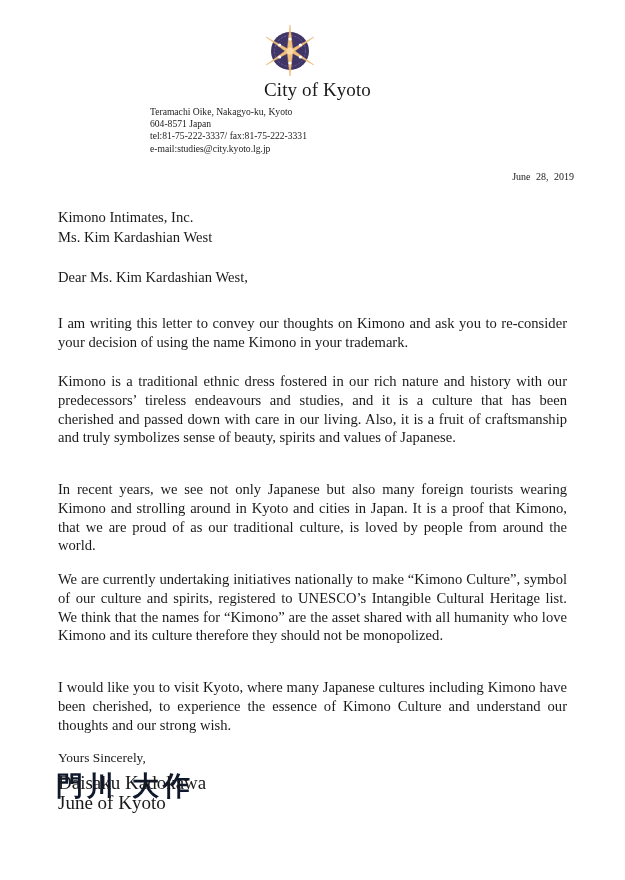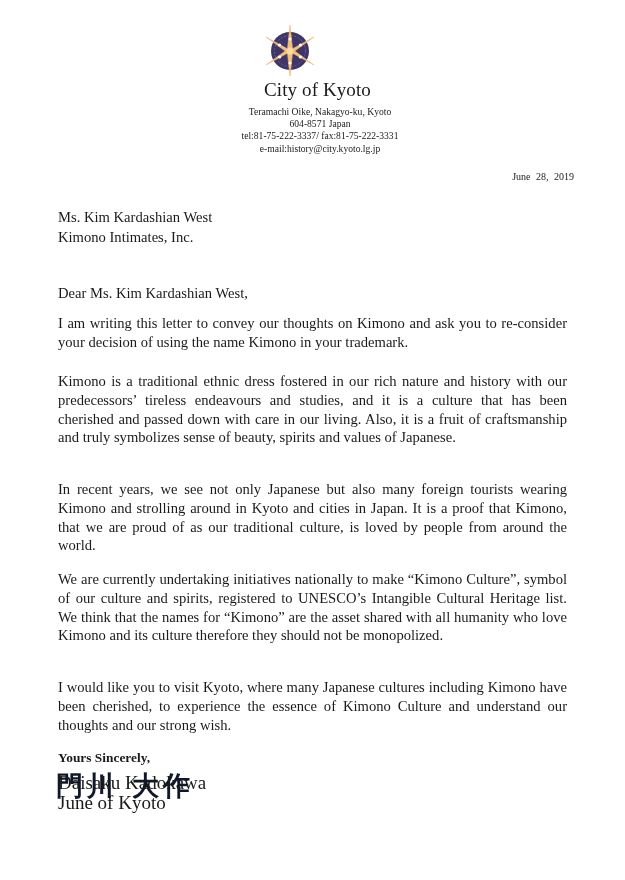--- a/index.html
+++ b/index.html
@@ -9,36 +9,36 @@
       color: #1a1a1a;
     }
     .page { position: absolute; left: 0; top: 0; width: 625px; height: 880px; background: #fff; padding-left: 7px; }
     .emblem { position: absolute; left: 264px; top: 24px; width: 52px; height: 52px; }
     .header-title {
       position: absolute; left: 0; width: 625px; top: 79px; text-align: center;
       font-size: 19px; padding-left: 0; letter-spacing: 0.1px;
     }
     .header-title span { display: inline-block; margin-left: 10px; }
     .addr {
-      position: absolute; left: 150px; width: 340px; text-align: center;
+      position: absolute; left: 150px; width: 340px; 
       font-size: 9.6px; line-height: 12.2px; top: 106px;
     }
     .date { position: absolute; right: 58px; top: 171px; font-size: 10px; word-spacing: 3px; }
     .recipient { position: absolute; left: 58px; top: 207px; font-size: 14.6px; line-height: 20px; }
-    .salutation { position: absolute; left: 58px; top: 285px; font-size: 14.6px; }
+    .salutation { position: absolute; left: 58px; top: 269px; font-size: 14.6px; }
     .para {
       position: absolute; left: 58px; width: 509px; font-size: 14.6px; line-height: 18.8px;
       text-align: justify; margin: 0;
     }
     .p1 { top: 314px; }
     .p2 { top: 372px; }
     .p3 { top: 480px; }
     .p4 { top: 570px; }
     .p5 { top: 678px; }
-    .closing { position: absolute; left: 58px; top: 750px; font-size: 13.4px; font-weight: bold; }
+    .closing { position: absolute; left: 58px; top: 750px; font-size: 13.4px; }
     .signature {
       position: absolute; left: 56px; top: 768px; font-size: 27px; letter-spacing: 4px;
       font-family: "DejaVu Sans", sans-serif; font-weight: bold; color: #0f172a;
     }
     .signature .gap { display: inline-block; width: 14px; }
     .signer { position: absolute; left: 58px; top: 762px; font-size: 19px; line-height: 20px; margin-top: 11px; }
   </style>
 </head>
 <body>
 
@@ -65,28 +65,28 @@
       <circle cx="15.6" cy="33" r="1.6"></circle>
     </g>
   </svg>
 
   <div class="header-title"><span>City of Kyoto</span></div>
 
   <div class="addr">
     <div>Teramachi Oike, Nakagyo-ku, Kyoto</div>
     <div>604-8571 Japan</div>
     <div>tel:81-75-222-3337/ fax:81-75-222-3331</div>
-    <div>e-mail:history@city.kyoto.lg.jp</div>
+    <div>e-mail:studies@city.kyoto.lg.jp</div>
   </div>
 
   <div class="date">June 28, 2019</div>
 
   <div class="recipient">
+    <div>Kimono Intimates, Inc.</div>
     <div>Ms. Kim Kardashian West</div>
-    <div>Kimono Intimates, Inc.</div>
   </div>
 
   <div class="salutation">Dear Ms. Kim Kardashian West,</div>
 
   <p class="para p1">I am writing this letter to convey our thoughts on Kimono and ask you to re-consider your decision of using the name Kimono in your trademark.</p>
   <p class="para p2">Kimono is a traditional ethnic dress fostered in our rich nature and history with our predecessors’ tireless endeavours and studies, and it is a culture that has been cherished and passed down with care in our living. Also, it is a fruit of craftsmanship and truly symbolizes sense of beauty, spirits and values of Japanese.</p>
   <p class="para p3">In recent years, we see not only Japanese but also many foreign tourists wearing Kimono and strolling around in Kyoto and cities in Japan. It is a proof that Kimono, that we are proud of as our traditional culture, is loved by people from around the world.</p>
   <p class="para p4">We are currently undertaking initiatives nationally to make “Kimono Culture”, symbol of our culture and spirits, registered to UNESCO’s Intangible Cultural Heritage list. We think that the names for “Kimono” are the asset shared with all humanity who love Kimono and its culture therefore they should not be monopolized.</p>
   <p class="para p5">I would like you to visit Kyoto, where many Japanese cultures including Kimono have been cherished, to experience the essence of Kimono Culture and understand our thoughts and our strong wish.</p>
 

